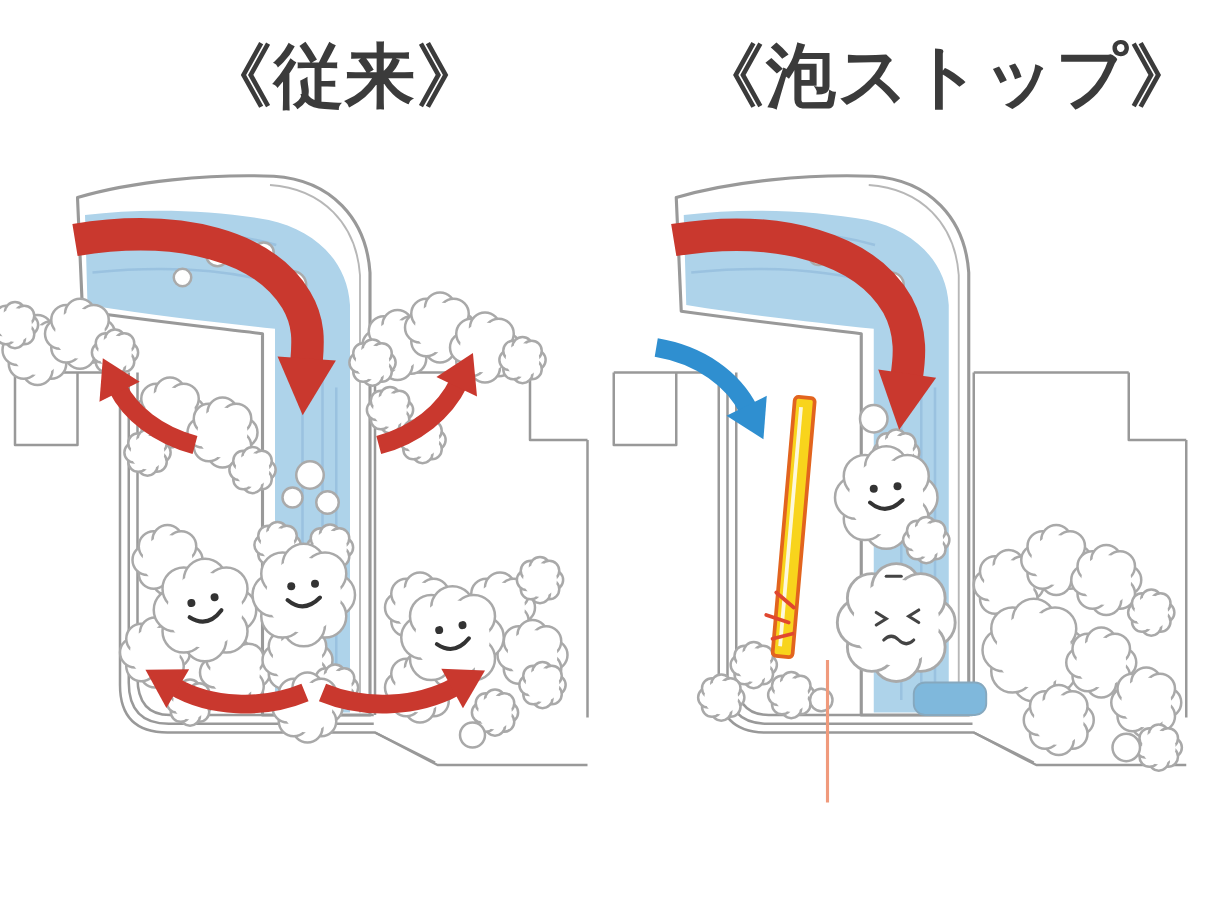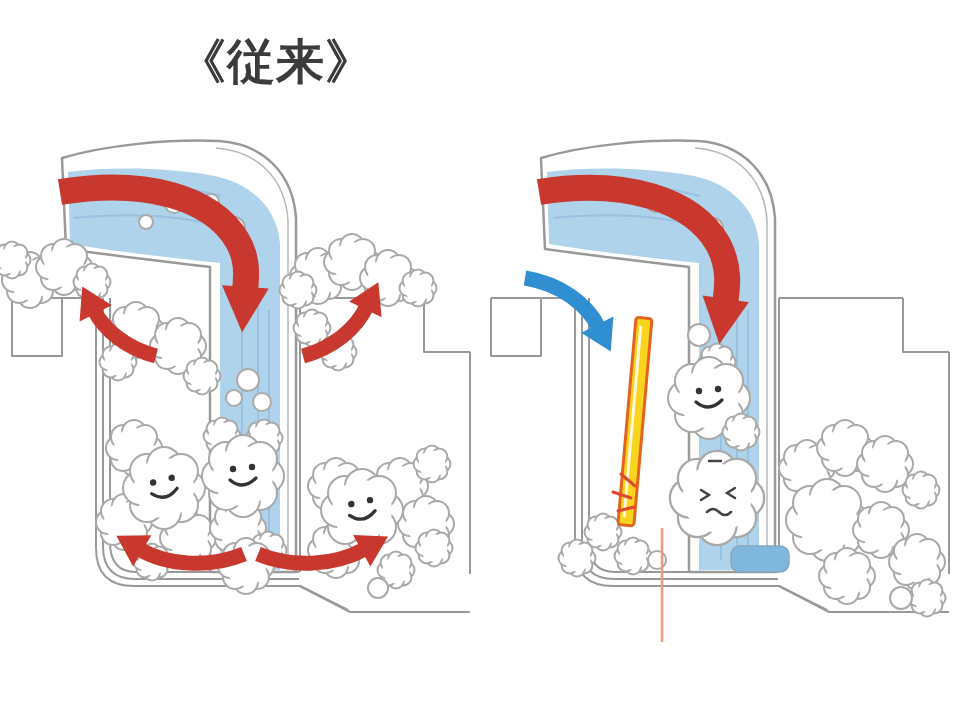--- a/index.html
+++ b/index.html
@@ -1,32 +1,33 @@
 <!DOCTYPE html>
 <html><head>
 <meta charset="utf-8">
 <style>
   html,body{margin:0;padding:0;}
   body{width:968px;height:720px;background:#ffffff;overflow:hidden;
        font-family:"DejaVu Sans","Liberation Sans",sans-serif;}
   .stage{position:relative;width:968px;height:720px;background:#fff;}
   .title{position:absolute;top:18px;height:88px;display:flex;align-items:center;justify-content:center;
-         font-size:48px;font-weight:700;color:#3b3b3b;letter-spacing:1px;white-space:nowrap;}
+         font-size:56px;font-weight:700;color:#3b3b3b;letter-spacing:1px;white-space:nowrap;}
   .title-left{left:116px;width:320px;}
   .title-right{left:583px;width:350px;}
   svg{position:absolute;overflow:visible;}
   .diag-left{left:6px;top:130px;}
   .diag-right{left:485px;top:130px;}
 </style>
 </head>
 <body>
 
 <div class="stage">
 
   <div class="title title-left">《従来》</div>
+  <div class="title title-right">《泡ストップ》</div>
 
   <svg width="0" height="0" aria-hidden="true">
     <defs>
       <marker id="mr" orient="auto" markerUnits="strokeWidth" markerWidth="2.6" markerHeight="2.6" refX="0.25" refY="1.2" overflow="visible">
         <path d="M0,0 L2,1.2 L0,2.4 Z" fill="#c9382e"></path>
       </marker>
       <marker id="mrL" orient="auto" markerUnits="strokeWidth" markerWidth="2" markerHeight="2" refX="0.2" refY="0.9" overflow="visible">
         <path d="M0,0 L1.75,0.9 L0,1.8 Z" fill="#c9382e"></path>
       </marker>
       <marker id="mb" orient="auto" markerUnits="strokeWidth" markerWidth="2.6" markerHeight="2.6" refX="0.25" refY="1.2" overflow="visible">

